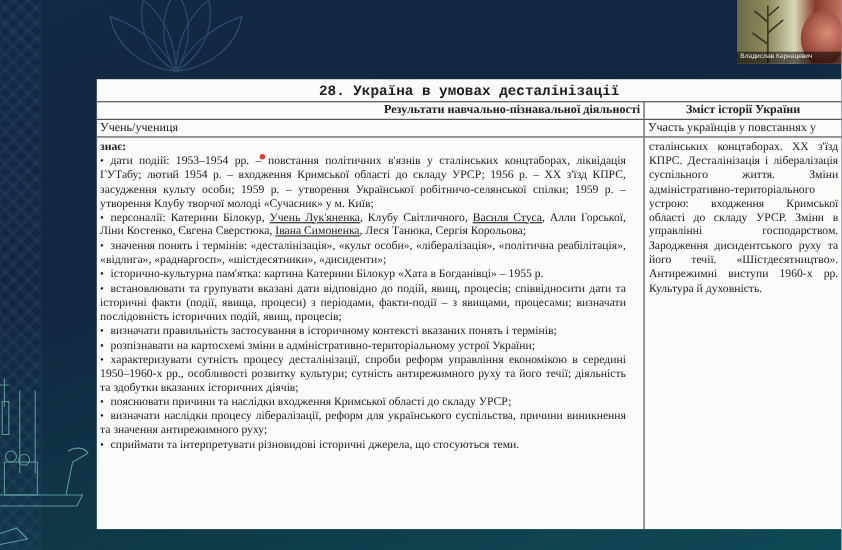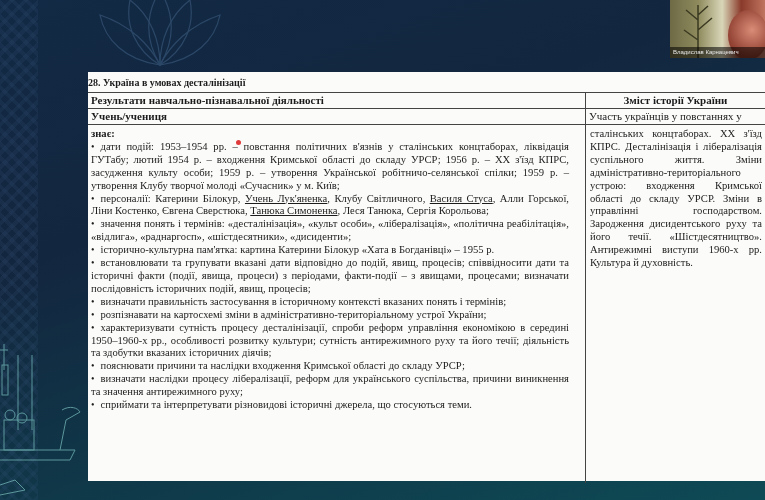--- a/index.html
+++ b/index.html
@@ -31,32 +31,33 @@
   .webcam .name {
     position:absolute; left:0; bottom:0; width:100%; height:11px;
     background: rgba(0,0,0,0.55); color:#e9e9e9;
     font-family:"Liberation Sans", sans-serif; font-size:6px; line-height:11px; padding-left:3px;
   }
   .page {
     position:absolute; left:88px; top:72px; width:677px; height:409px;
     background:#fbfbfa; color:#1c1c1c;
   }
   .doc-title {
-    height:20px; line-height:22px; font-weight:bold; font-size:10px;
+    height:20px; line-height:22px; text-align:center; font-weight:bold; font-size:13px;
     border-bottom:1px solid #444;
+    font-family:Liberation Mono, monospace;
   }
   .row { display:flex; border-bottom:1px solid #444; }
   .cell { box-sizing:border-box; padding:0 3px; }
   .col-left { width:498px; border-right:1px solid #444; }
   .col-right { width:179px; }
   .hdr .cell { height:15px; line-height:15px; font-weight:bold; font-size:11px; }
-  .hdr .col-left { text-align:left; }
+  .hdr .col-left { text-align:right; }
   .hdr .col-right { text-align:center; }
   .sub .cell { height:15px; line-height:15px; font-size:11px; }
-  .sub .col-left { font-weight:bold; }
+  .sub .col-left { font-weight:normal; }
   .content { display:flex; height:358px; }
   .content .col-left { font-size:10.6px; line-height:12.9px; text-align:justify; padding:3px 16px 0 3px; }
   .content .col-right { font-size:10.6px; line-height:12.9px; text-align:justify; padding:3px 3px 0 4px; }
   .bold { font-weight:bold; }
   .item { margin:0; }
   .item::before { content:"•"; margin-right:6px; font-size:10px; }
   .u { text-decoration:underline; }
   .cursor { position:absolute; left:236px; top:140px; width:5px; height:5px; border-radius:50%; background:#e03a3a; }
 </style>
 </head>
@@ -109,21 +110,21 @@
 
   <div class="row sub">
     <div class="cell col-left">Учень/учениця</div>
     <div class="cell col-right">Участь українців у повстаннях у</div>
   </div>
 
   <div class="content">
     <div class="cell col-left">
       <div class="bold">знає:</div>
       <p class="item">дати подій: 1953–1954 рр. – повстання політичних в'язнів у сталінських концтаборах, ліквідація ГУТабу; лютий 1954 р. – входження Кримської області до складу УРСР; 1956 р. – ХХ з'їзд КПРС, засудження культу особи; 1959 р. – утворення Української робітничо-селянської спілки; 1959 р. – утворення Клубу творчої молоді «Сучасник» у м. Київ;</p>
-      <p class="item"><span>персоналії: Катерини Білокур, </span><span class="u">Учень Лук'яненка</span><span>, Клубу Світличного, </span><span class="u">Василя Стуса</span><span>, Алли Горської, Ліни Костенко, Євгена Сверстюка, </span><span class="u">Танюка Симоненка</span><span>, Леся Танюка, Сергія Корольова;</span></p>
+      <p class="item"><span>персоналії: Катерини Білокур, </span><span class="u">Учень Лук'яненка</span><span>, Клубу Світличного, </span><span class="u">Василя Стуса</span><span>, Алли Горської, Ліни Костенко, Євгена Сверстюка, </span><span class="u">Івана Симоненка</span><span>, Леся Танюка, Сергія Корольова;</span></p>
       <p class="item">значення понять і термінів: «десталінізація», «культ особи», «лібералізація», «політична реабілітація», «відлига», «раднаргосп», «шістдесятники», «дисиденти»;</p>
       <p class="item">історично-культурна пам'ятка: картина Катерини Білокур «Хата в Богданівці» – 1955 р.</p>
       <p class="item">встановлювати та групувати вказані дати відповідно до подій, явищ, процесів; співвідносити дати та історичні факти (події, явища, процеси) з періодами, факти-події – з явищами, процесами; визначати послідовність історичних подій, явищ, процесів;</p>
       <p class="item">визначати правильність застосування в історичному контексті вказаних понять і термінів;</p>
       <p class="item">розпізнавати на картосхемі зміни в адміністративно-територіальному устрої України;</p>
       <p class="item">характеризувати сутність процесу десталінізації, спроби реформ управління економікою в середині 1950–1960-х рр., особливості розвитку культури; сутність антирежимного руху та його течії; діяльність та здобутки вказаних історичних діячів;</p>
       <p class="item">пояснювати причини та наслідки входження Кримської області до складу УРСР;</p>
       <p class="item">визначати наслідки процесу лібералізації, реформ для українського суспільства, причини виникнення та значення антирежимного руху;</p>
       <p class="item">сприймати та інтерпретувати різновидові історичні джерела, що стосуються теми.</p>
     </div>

